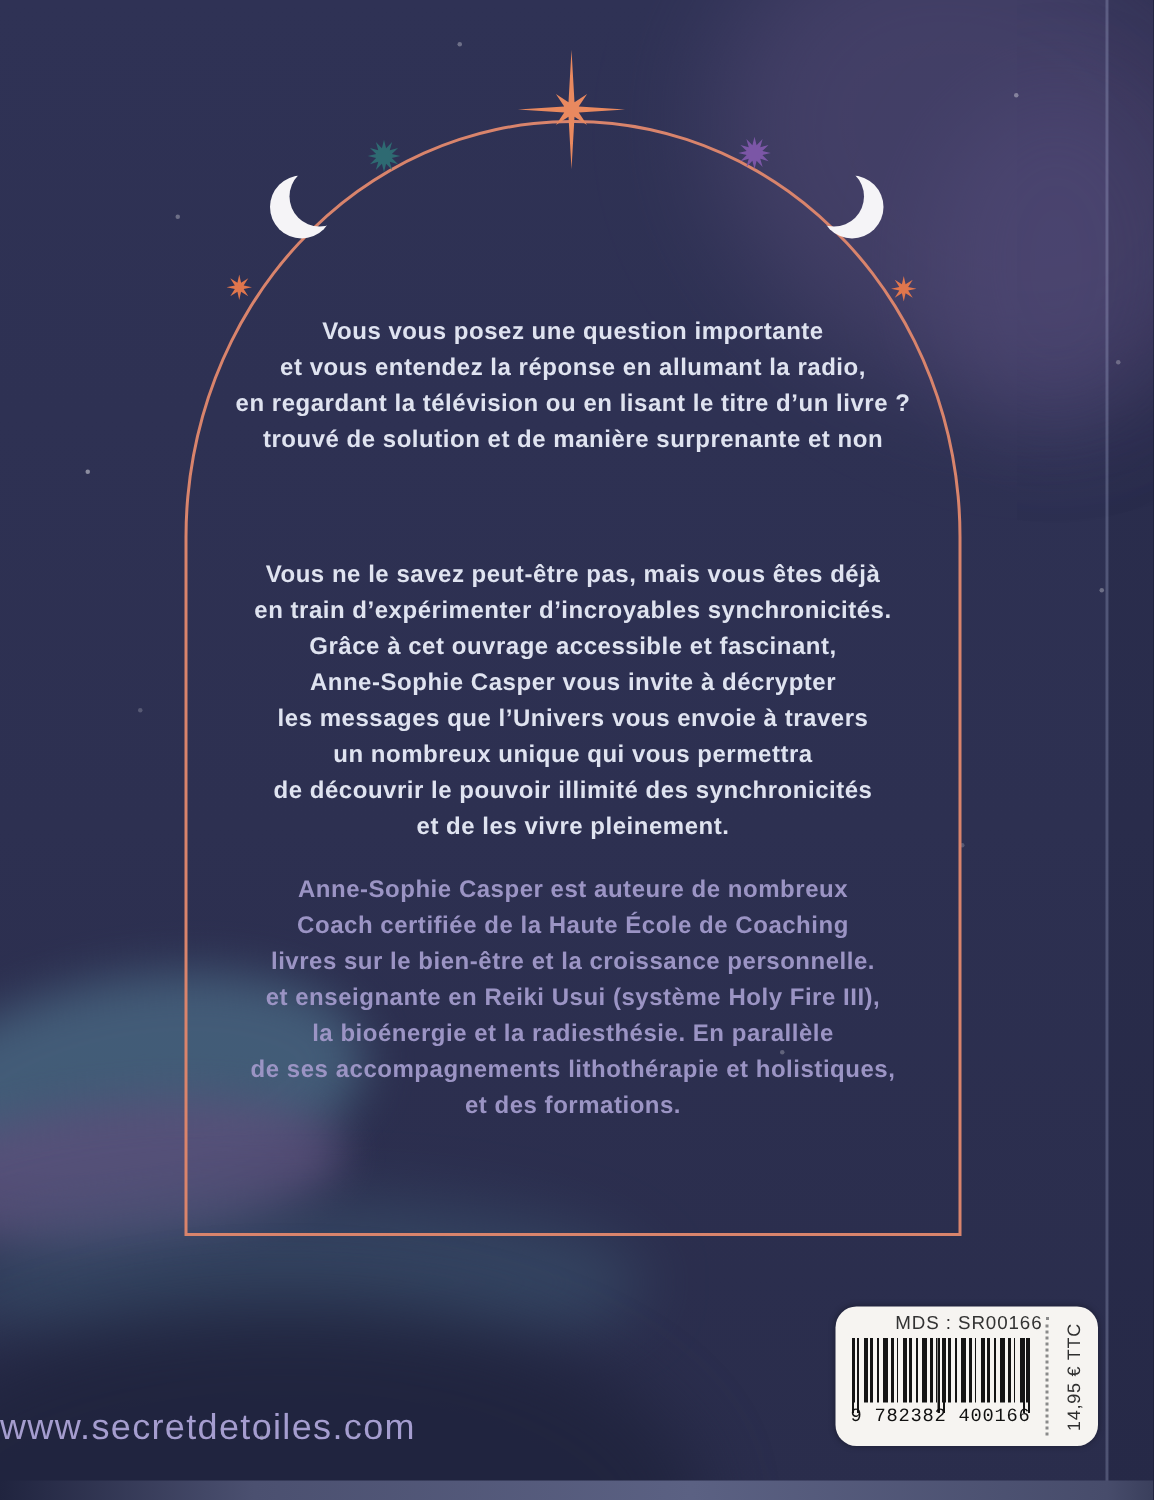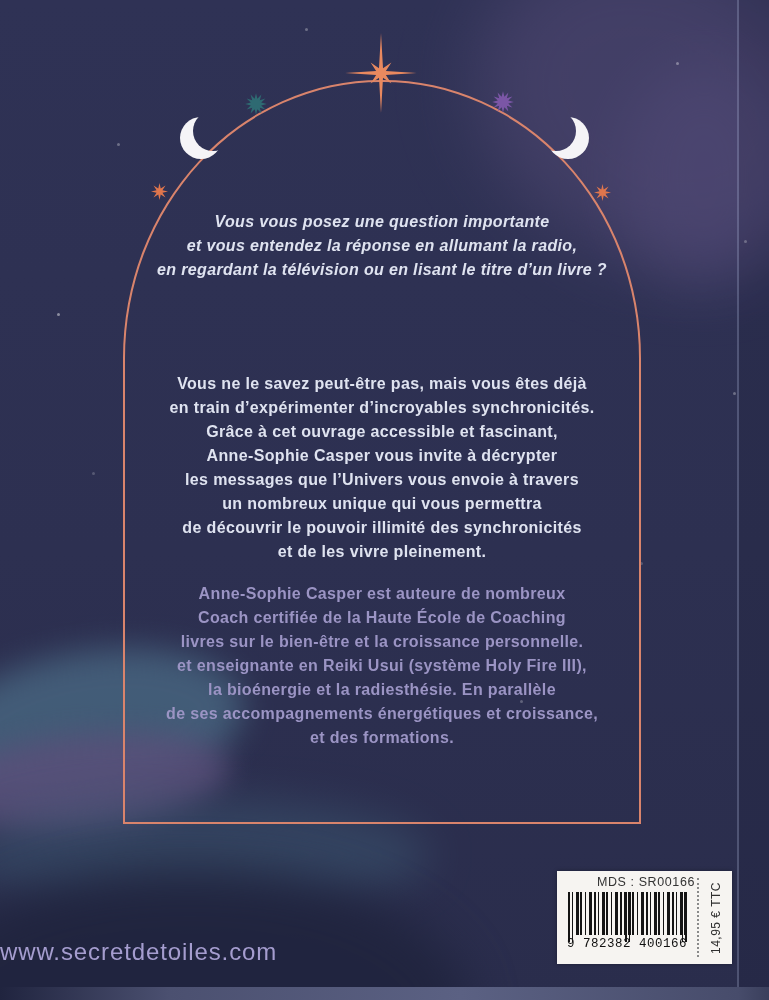--- a/index.html
+++ b/index.html
@@ -33,21 +33,21 @@
   .line{font-weight:bold; font-size:16px; line-height:24px; letter-spacing:.35px;}
   .intro,.desc{color:#dfe3f0;}
   .bio{color:#9b94c4;}
   .url{
     position:absolute; left:0; top:938px; width:730px; z-index:5;
     color:#a59dcf; font-weight:normal; font-size:24px; letter-spacing:.9px;
   }
   
   .barcode-box{
     position:absolute; left:557px; top:871px; width:175px; height:93px; z-index:6;
-    background:#f6f4f1; border-radius:0; box-shadow:0 0 4px rgba(0,0,0,.35);
+    background:#f6f4f1; border-radius:14px; box-shadow:0 0 4px rgba(0,0,0,.35);
   }
   .mds{position:absolute; left:10px; top:4px; width:128px; text-align:right;
     font-size:12.5px; color:#333; letter-spacing:.6px;}
   .bars{position:absolute; left:11px; top:21px; width:119px; height:43px;
     background:repeating-linear-gradient(90deg,
       #141414 0 2px, transparent 2px 4px,
       #141414 4px 5px, transparent 5px 8px,
       #141414 8px 11px, transparent 11px 12px,
       #141414 12px 14px, transparent 14px 17px,
       #141414 17px 18px, transparent 18px 21px,
@@ -137,44 +137,45 @@
       <polygon points="16,8 10.77,9.15 13.66,13.66 9.15,10.77 8,16 6.85,10.77 2.34,13.66 5.23,9.15 0,8 5.23,6.85 2.34,2.34 6.85,5.23 8,0 9.15,5.23 13.66,2.34 10.77,6.85" fill="#e0764d"></polygon>
     </svg>
   </div>
 
   <div class="deco" style="left:594px;top:184px;">
     <svg width="17" height="17" viewBox="0 0 16 16">
       <polygon points="16,8 10.77,9.15 13.66,13.66 9.15,10.77 8,16 6.85,10.77 2.34,13.66 5.23,9.15 0,8 5.23,6.85 2.34,2.34 6.85,5.23 8,0 9.15,5.23 13.66,2.34 10.77,6.85" fill="#e0764d"></polygon>
     </svg>
   </div>
 
-  <div class="textcol intro" style="top:210px;font-style:italic;">
+  <div class="textcol intro" style="top:210px;">
     <div class="line">Vous vous posez une question importante</div>
     <div class="line">et vous entendez la réponse en allumant la radio,</div>
     <div class="line">en regardant la télévision ou en lisant le titre d’un livre ?</div>
+    <div class="line">trouvé de solution et de manière surprenante et non</div>
   </div>
 
   <div class="textcol desc" style="top:372px;">
     <div class="line">Vous ne le savez peut-être pas, mais vous êtes déjà</div>
     <div class="line">en train d’expérimenter d’incroyables synchronicités.</div>
     <div class="line">Grâce à cet ouvrage accessible et fascinant,</div>
     <div class="line">Anne-Sophie Casper vous invite à décrypter</div>
     <div class="line">les messages que l’Univers vous envoie à travers</div>
     <div class="line">un nombreux unique qui vous permettra</div>
     <div class="line">de découvrir le pouvoir illimité des synchronicités</div>
     <div class="line">et de les vivre pleinement.</div>
   </div>
 
   <div class="textcol bio" style="top:582px;">
     <div class="line">Anne-Sophie Casper est auteure de nombreux</div>
     <div class="line">Coach certifiée de la Haute École de Coaching</div>
     <div class="line">livres sur le bien-être et la croissance personnelle.</div>
     <div class="line">et enseignante en Reiki Usui (système Holy Fire III),</div>
     <div class="line">la bioénergie et la radiesthésie. En parallèle</div>
-    <div class="line">de ses accompagnements énergétiques et croissance,</div>
+    <div class="line">de ses accompagnements lithothérapie et holistiques,</div>
     <div class="line">et des formations.</div>
   </div>
 
   <div class="url">www.secretdetoiles.com</div>
 
   <div class="barcode-box">
     <div class="mds">MDS : SR00166</div>
     <div class="bars"></div>
     <div class="guard g1"></div>
     <div class="guard g2"></div>

